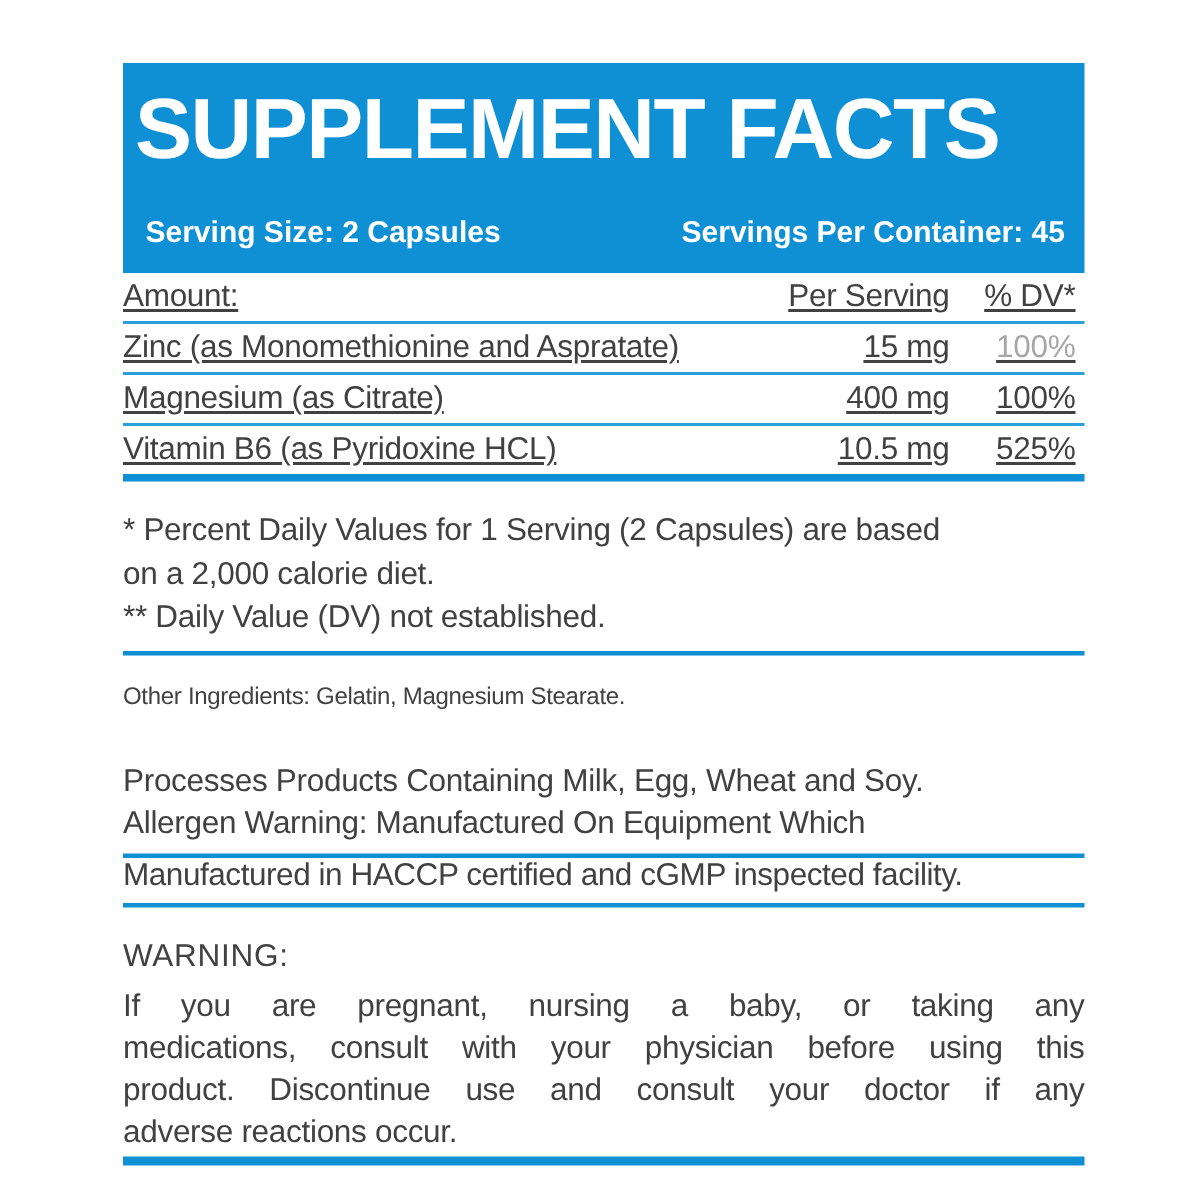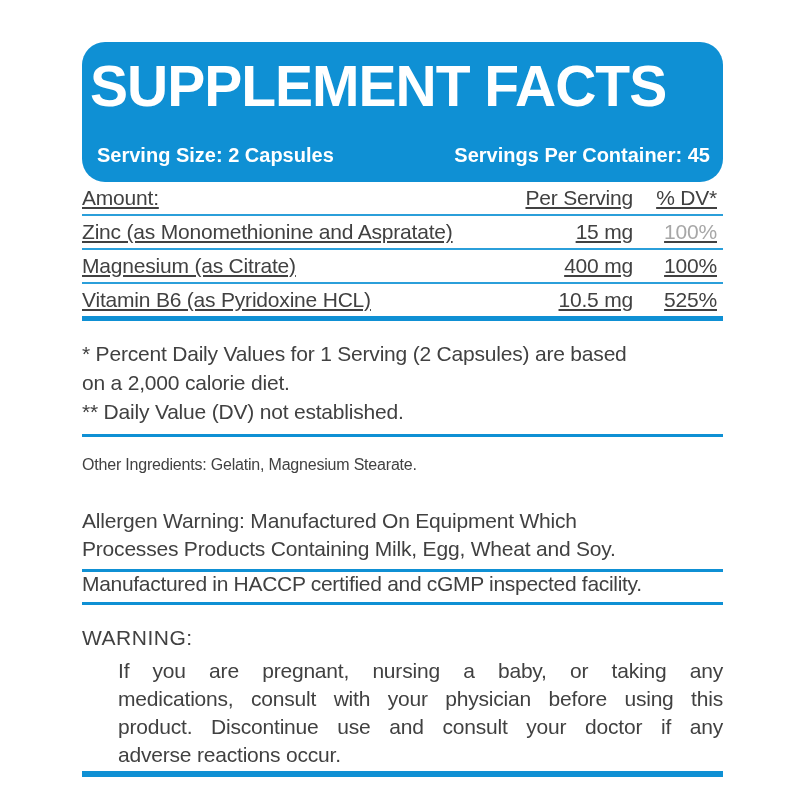--- a/index.html
+++ b/index.html
@@ -22,21 +22,20 @@
   
   .band {
     background: var(--brand-blue, #0f90d4);
     height: 140px;
     box-sizing: border-box;
     display: flex;
     flex-direction: column;
     justify-content: space-between;
     padding: 16px 0 15px;
     color: #ffffff;
-    border-radius: 23px;
   }
   .band-title {
     font-size: 57px;
     font-weight: 700;
     line-height: 1.0;
     letter-spacing: -1px;
     padding-left: 8px;
     white-space: nowrap;
   }
   .serving-row {
@@ -80,21 +79,20 @@
   .allergen { margin-top: 30px; font-size: 21px; line-height: 28px; letter-spacing: -0.2px; }
   .allergen > div { white-space: nowrap; }
 
   .haccp { font-size: 21px; line-height: 24px; letter-spacing: -0.3px; white-space: nowrap; }
 
   .warn-title { margin-top: 22px; font-size: 21px; line-height: 22px; letter-spacing: 0.5px; }
   .warn-text { margin-top: 8px; font-size: 21px; line-height: 28px; letter-spacing: -0.2px; }
   .warn-text > div {
     text-align: justify;
     text-align-last: justify;
-    margin-left: 36px;
   }
   .warn-text > div:last-child { text-align-last: left; }
 </style>
 </head>
 <body>
 
 <div class="label">
 
   <header class="band">
     <div class="band-title">SUPPLEMENT FACTS</div>
@@ -132,22 +130,22 @@
       <div>* Percent Daily Values for 1 Serving (2 Capsules) are based</div>
       <div>on a 2,000 calorie diet.</div>
       <div>** Daily Value (DV) not established.</div>
     </div>
 
   <div class="rule r1"></div>
 
   <div class="other">Other Ingredients: Gelatin, Magnesium Stearate.</div>
 
   <div class="allergen">
+      <div>Processes Products Containing Milk, Egg, Wheat and Soy.</div>
       <div>Allergen Warning: Manufactured On Equipment Which</div>
-      <div>Processes Products Containing Milk, Egg, Wheat and Soy.</div>
     </div>
 
   <div class="rule r2"></div>
 
   <div class="haccp">Manufactured in HACCP certified and cGMP inspected facility.</div>
 
   <div class="rule r3"></div>
 
   <div class="warn-title">WARNING:</div>
   <div class="warn-text">

